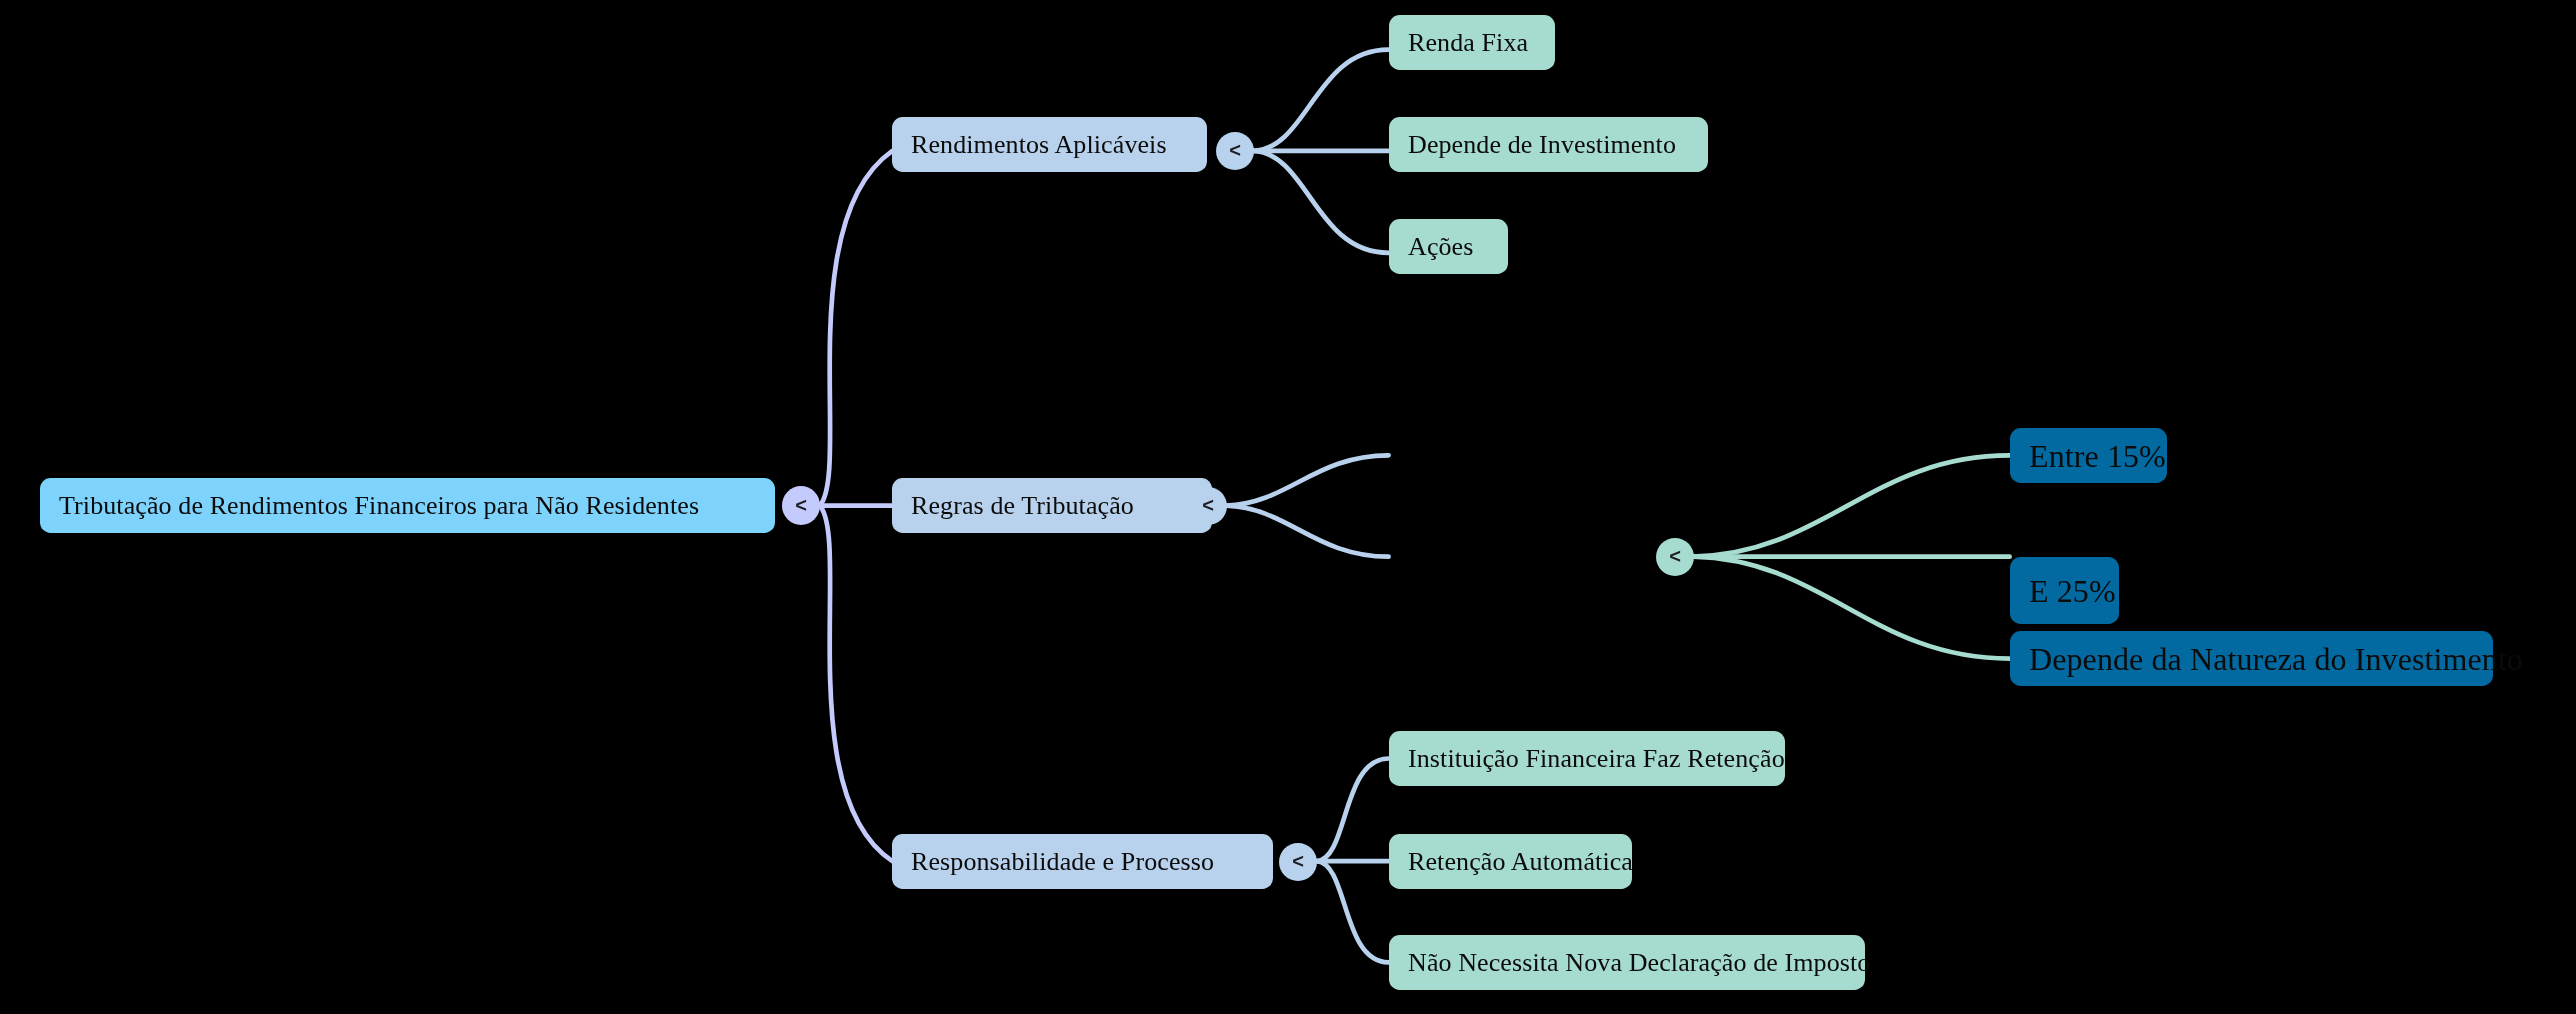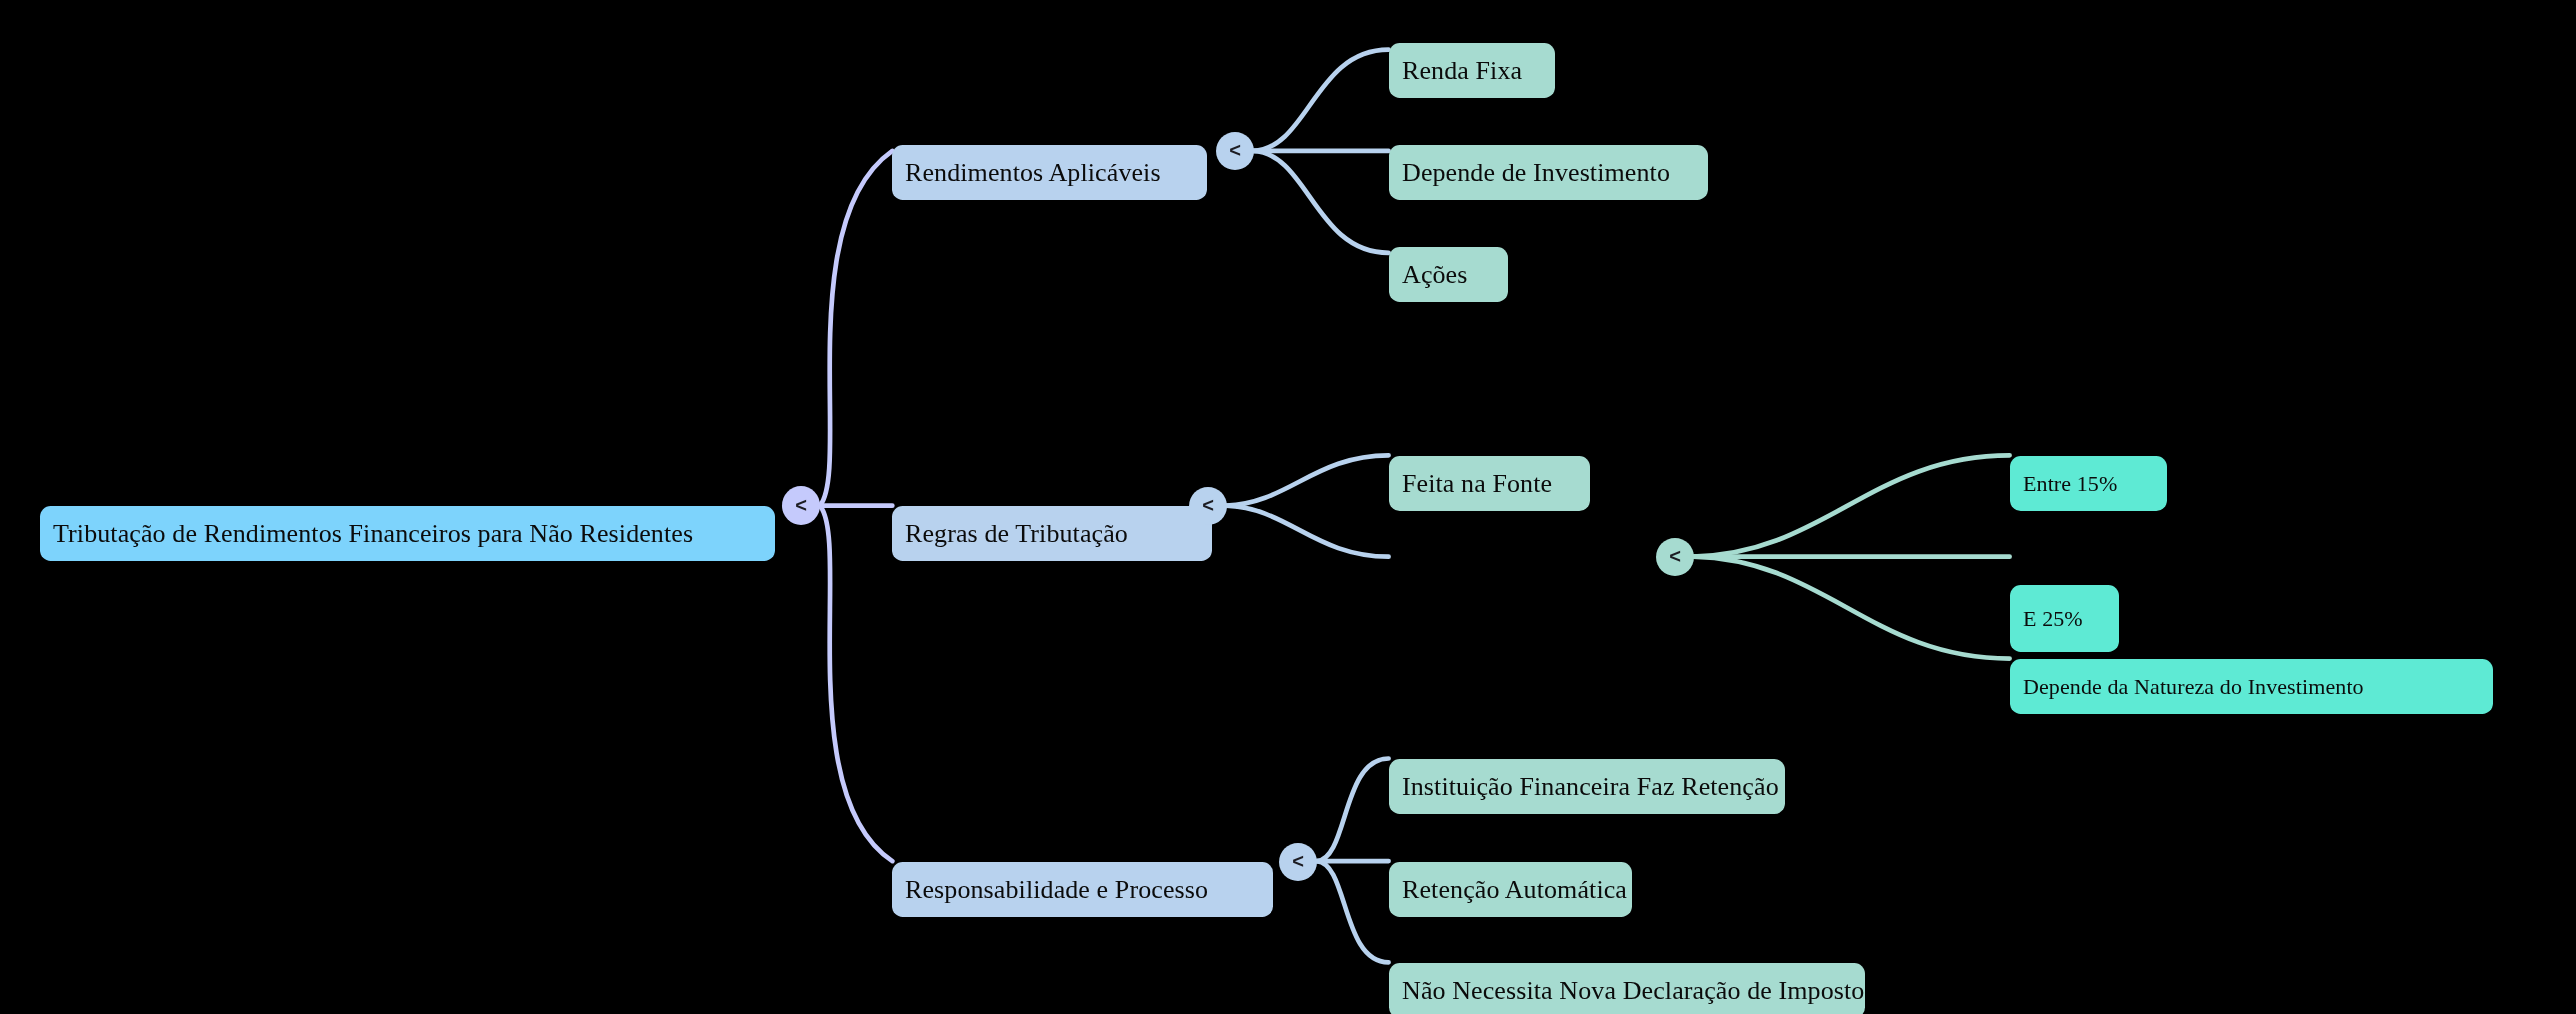--- a/index.html
+++ b/index.html
@@ -30,39 +30,38 @@
   }
   .node {
     position: absolute;
     box-sizing: border-box;
     display: flex;
     align-items: center;
     border-radius: 10.7px;
     color: #0b0b0b;
     white-space: nowrap;
     line-height: 1;
-    padding: 0 13px;
+    padding: 0 19px;
     letter-spacing: 0.1px;
-    margin-top: 28px;
   }
   .node-root {
     background: #7dd3fc;
     font-size: 26px;
   }
   .node-l2 {
     background: #b8d2ee;
     font-size: 26px;
   }
   .node-l3 {
     background: #a6dbd0;
     font-size: 26px;
   }
   .node-l4 {
-    background: #5eead4;
-    font-size: 22px;
+    background: #0369a1;
+    font-size: 32px;
   }
   .toggle {
     position: absolute;
     box-sizing: border-box;
     border-radius: 50%;
     display: flex;
     align-items: center;
     justify-content: center;
     font-family: "Liberation Sans", sans-serif;
     font-weight: 700;
@@ -150,23 +149,20 @@
   </div>
 
   <div class="node node-l3" style="left:1389px; top:117px; width:319px; height:55px;">
     <span>Depende de Investimento</span>
   </div>
 
   <div class="node node-l3" style="left:1389px; top:219px; width:119px; height:55px;">
     <span>Ações</span>
   </div>
 
-  <div class="node node-l3" style="left:1389px; top:428px; width:201px; height:55px;">
-    <span>Feita na Fonte</span>
-  </div>
 
   <div class="toggle toggle-l3" style="left:1656px; top:538px; width:38px; height:38px;">
     <span class="chev">&lt;</span>
   </div>
 
   <div class="node node-l4" style="left:2010px; top:428px; width:157px; height:55px;">
     <span>Entre 15%</span>
   </div>
 
   <div class="node node-l4" style="left:2010px; top:557px; width:109px; height:67px;">

